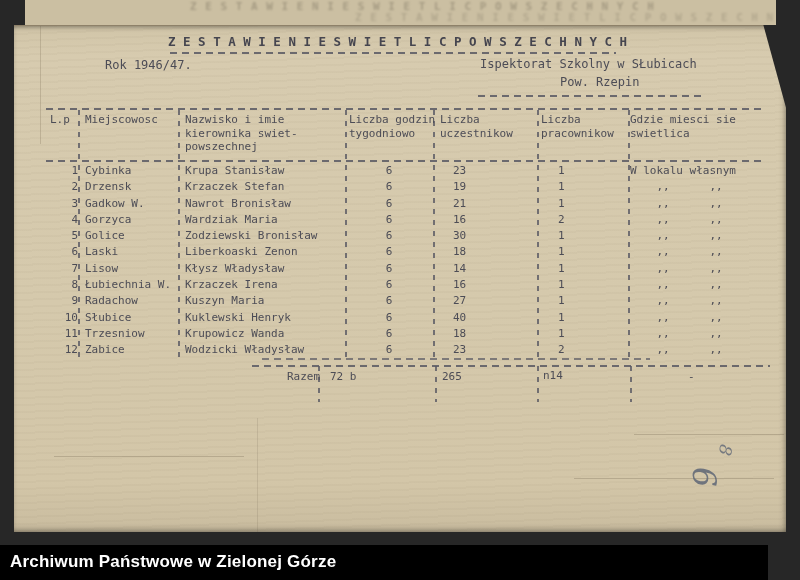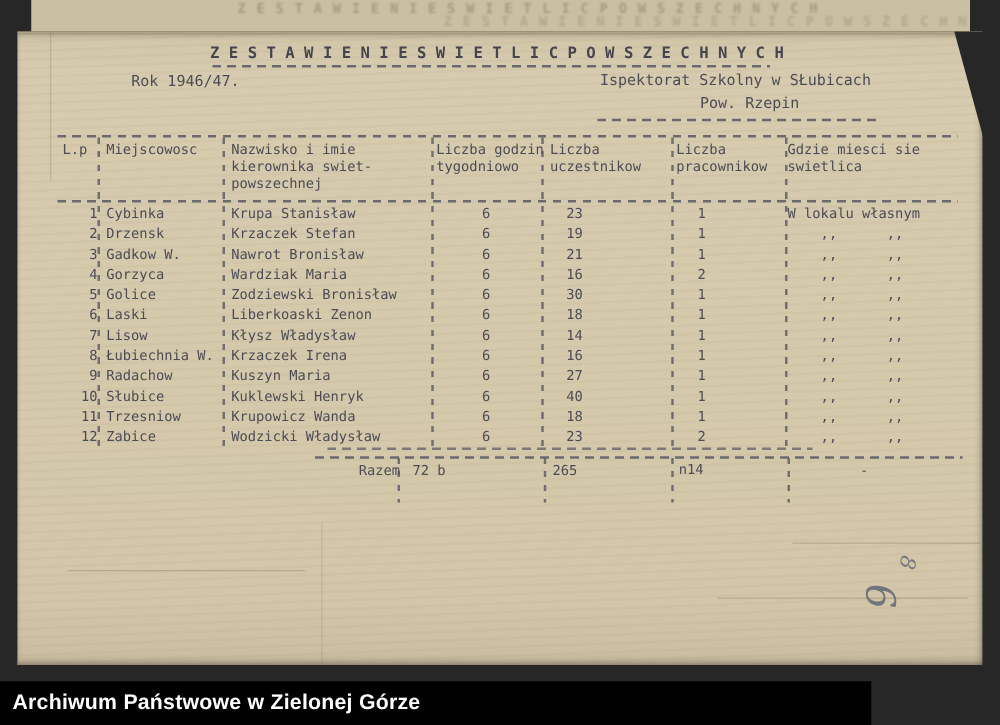--- a/index.html
+++ b/index.html
@@ -69,21 +69,21 @@
   
   .hand{position:absolute;font-family:"DejaVu Serif",serif;font-style:italic;color:#656c79;}
   .hand-small{left:706px;top:414px;font-size:17px;transform:rotate(102deg);opacity:.85;}
   .hand-large{left:680px;top:432px;font-size:32px;transform:rotate(88deg);opacity:.9;}
 
   
   .corner-notch{position:absolute;left:760px;top:25px;width:28px;height:90px;background:#272727;
     clip-path:polygon(100% 0,12% 0,100% 100%);}
 
   
-  .caption-bar{position:absolute;left:0;bottom:0;width:697px;height:35px;background:#000;}
+  .caption-bar{position:absolute;left:0;bottom:0;width:768px;height:35px;background:#000;}
   .caption-bar span{display:block;margin-left:10px;line-height:34px;color:#fff;
     font-family:"Liberation Sans",sans-serif;font-size:17px;font-weight:700;letter-spacing:.2px;}
 </style>
 </head>
 <body>
 
 <div class="stage">
 
   <div class="top-sheet">
     <div class="ghost g1">Z E S T A W I E N I E   S W I E T L I C   P O W S Z E C H N Y C H</div>

